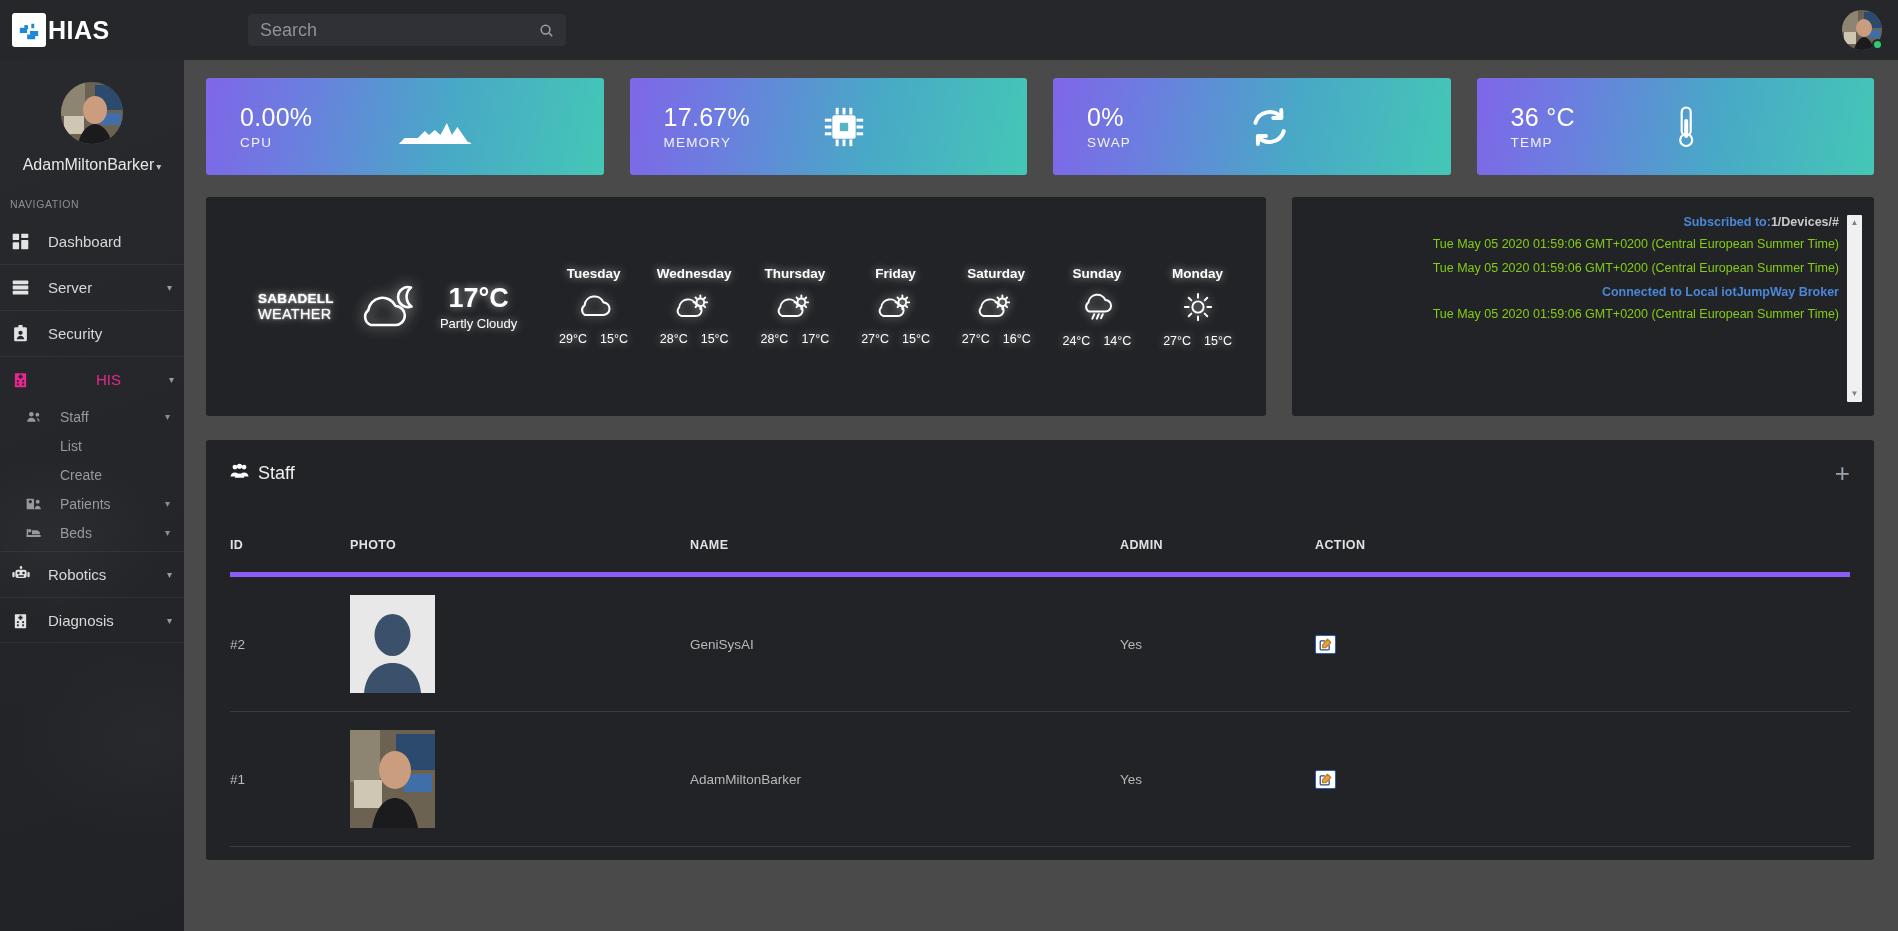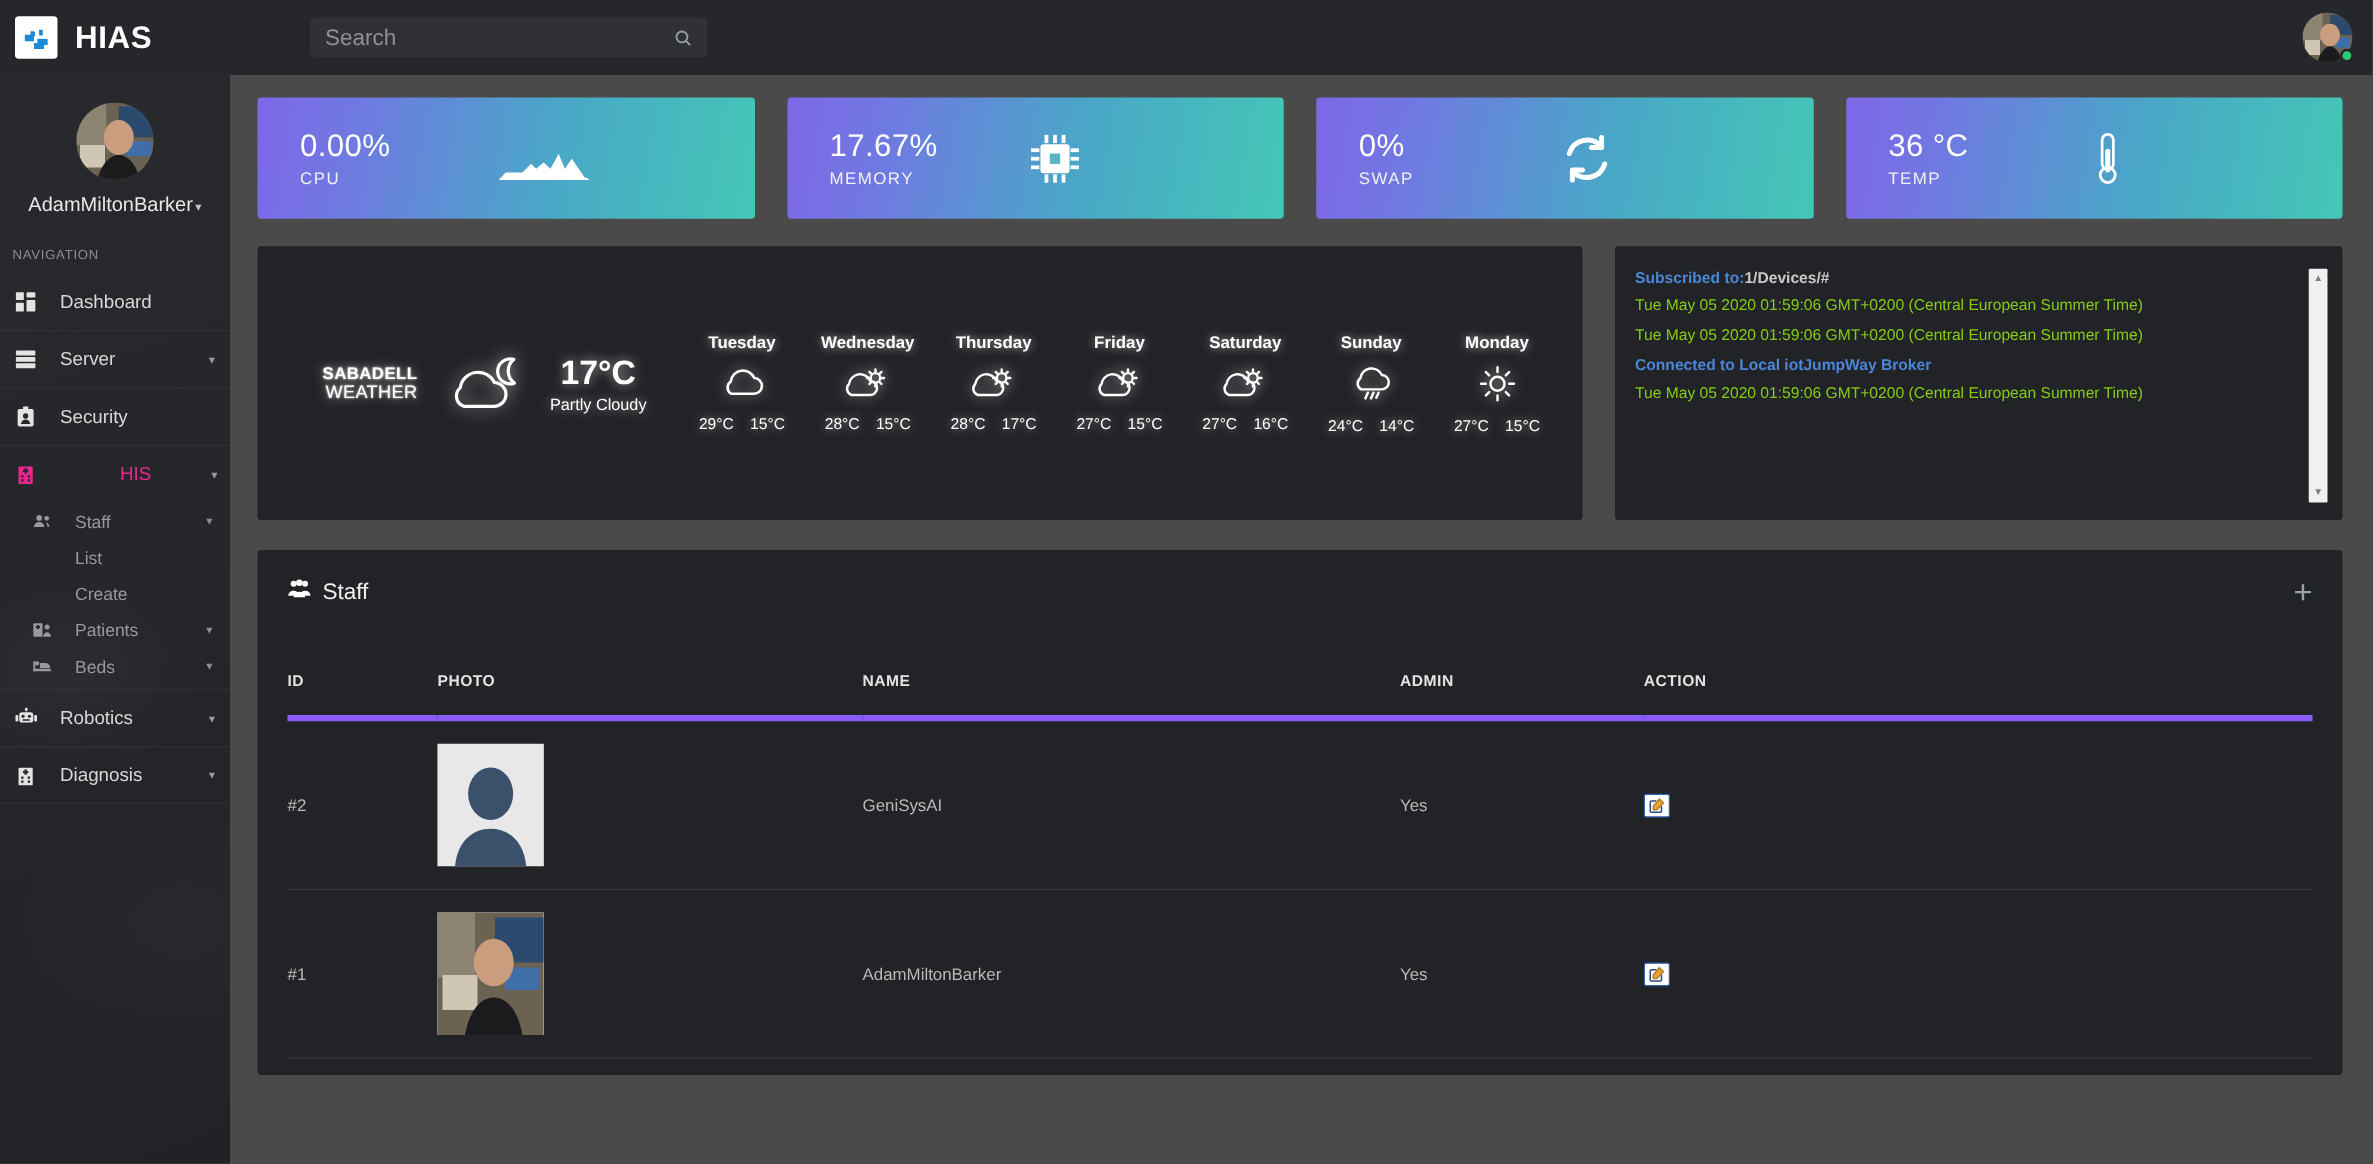--- a/index.html
+++ b/index.html
@@ -14,21 +14,21 @@
 
   
   .topbar {
     height: 60px; min-height: 60px;
     background: #25272b;
     display: flex; align-items: center;
     position: relative; z-index: 20;
   }
   .brand {
     width: 184px; min-width: 184px;
-    display: flex; align-items: center; gap: 14px;
+    display: flex; align-items: center; gap: 2px;
     padding-left: 12px;
   }
   .brand-logo {
     width: 34px; height: 34px;
     background: #ffffff;
     border-radius: 3px;
     display: flex; align-items: center; justify-content: center;
   }
   .brand-title {
     font-size: 25px; font-weight: bold; color: #ffffff;
@@ -166,21 +166,21 @@
     width: 1060px; height: 219px;
     background: #222326; border-radius: 3px;
     display: flex; align-items: center;
     padding: 0 18px;
   }
   .weather-now {
     display: flex; align-items: center; gap: 20px;
     padding-left: 34px; padding-right: 26px;
   }
   .wx-city {
-    text-align: right;
+    text-align: left;
     text-shadow: 0 0 9px rgba(255,255,255,.65), 0 0 2px rgba(255,255,255,.9);
   }
   .wx-city .l1 { font-size: 13.5px; font-weight: bold; color: #fff; letter-spacing: .3px; }
   .wx-city .l2 { font-size: 14.5px; color: #fff; letter-spacing: .3px; }
   .wx-icon-big { filter: drop-shadow(0 0 7px rgba(255,255,255,.7)); display:flex; }
   .wx-temp { text-align: center; text-shadow: 0 0 9px rgba(255,255,255,.6); }
   .wx-temp .t { font-size: 27px; color: #fff; font-weight: bold; }
   .wx-temp .d { font-size: 13px; color: #fff; margin-top: 2px; }
 
   .forecast { display: flex; flex: 1; justify-content: space-around; }
@@ -192,21 +192,21 @@
   .fc-icon { margin: 11px 0 12px; display: flex; justify-content: center;
              filter: drop-shadow(0 0 5px rgba(255,255,255,.6)); }
   .fc-temps { font-size: 12.5px; color: #fff; display: flex; justify-content: center; gap: 13px; }
 
   .log-panel {
     flex: 1; height: 219px;
     background: #222326; border-radius: 3px;
     padding: 18px 10px 14px 16px;
     display: flex;
   }
-  .log-list { flex: 1; overflow: hidden; }
+  .log-list { flex: 1; overflow: hidden; text-align: right; }
   .log-entry { margin-bottom: 10px; }
   .log-title { font-size: 12.5px; font-weight: bold; color: #4a87d8; }
   .log-title .t-rest { font-weight: bold; color: #c9c9c9; }
   .log-time { font-size: 12.5px; color: #84cc16; margin-top: 8px; }
   .log-scroll {
     width: 15px; margin-left: 8px; margin-right: 2px;
     background: #f0f0f0; border-radius: 1px;
     display: flex; flex-direction: column; justify-content: space-between;
     align-items: center; padding: 4px 0;
   }

